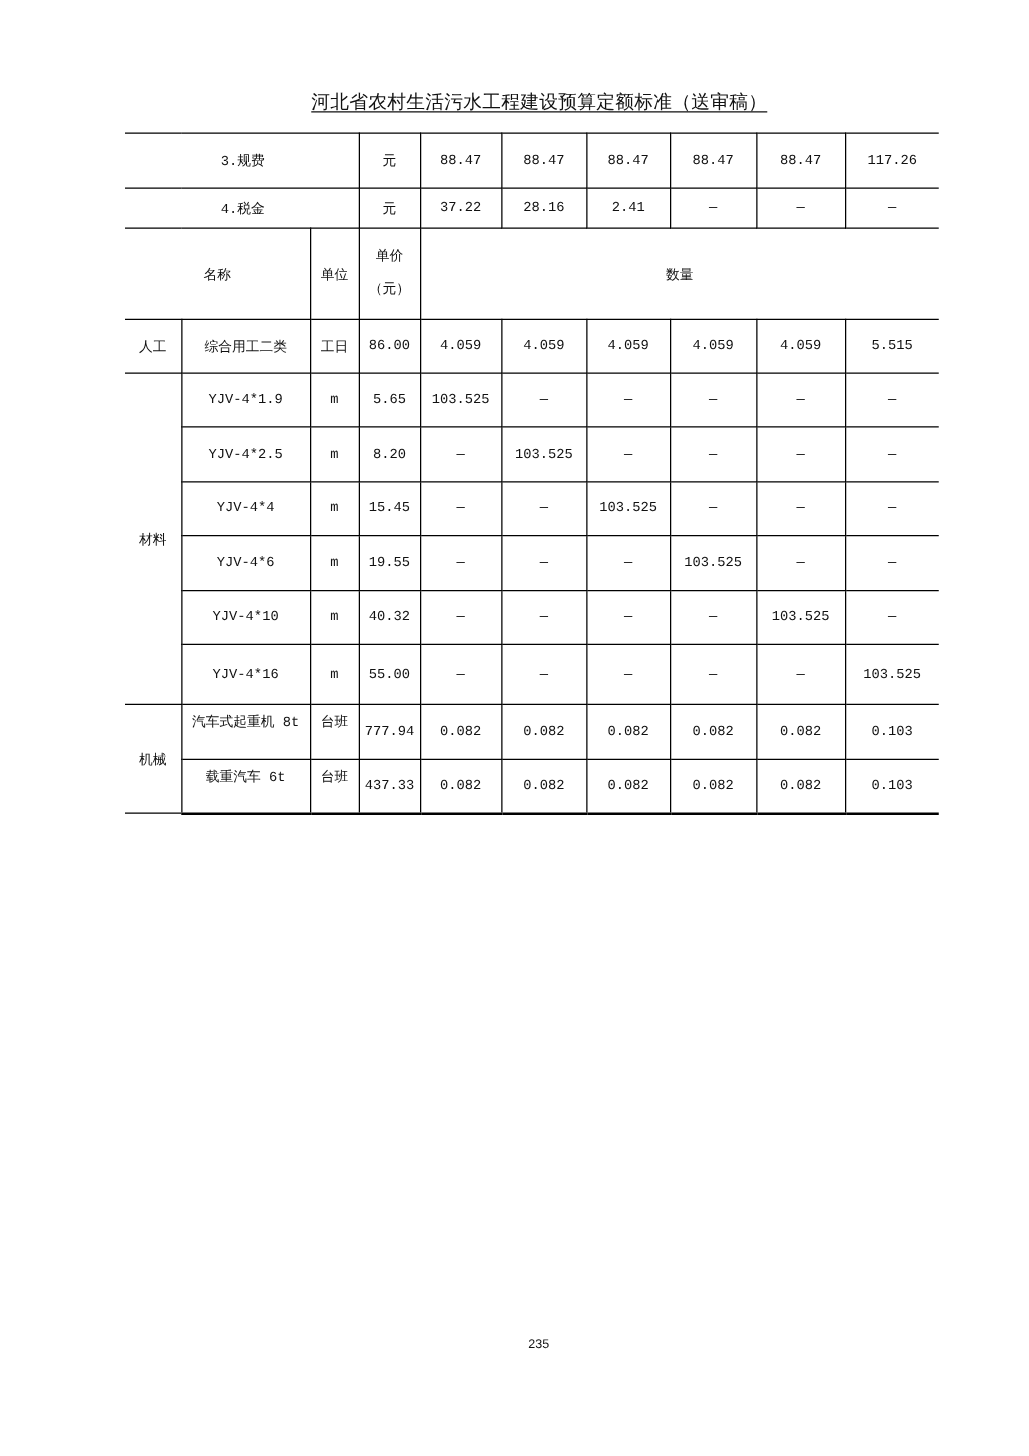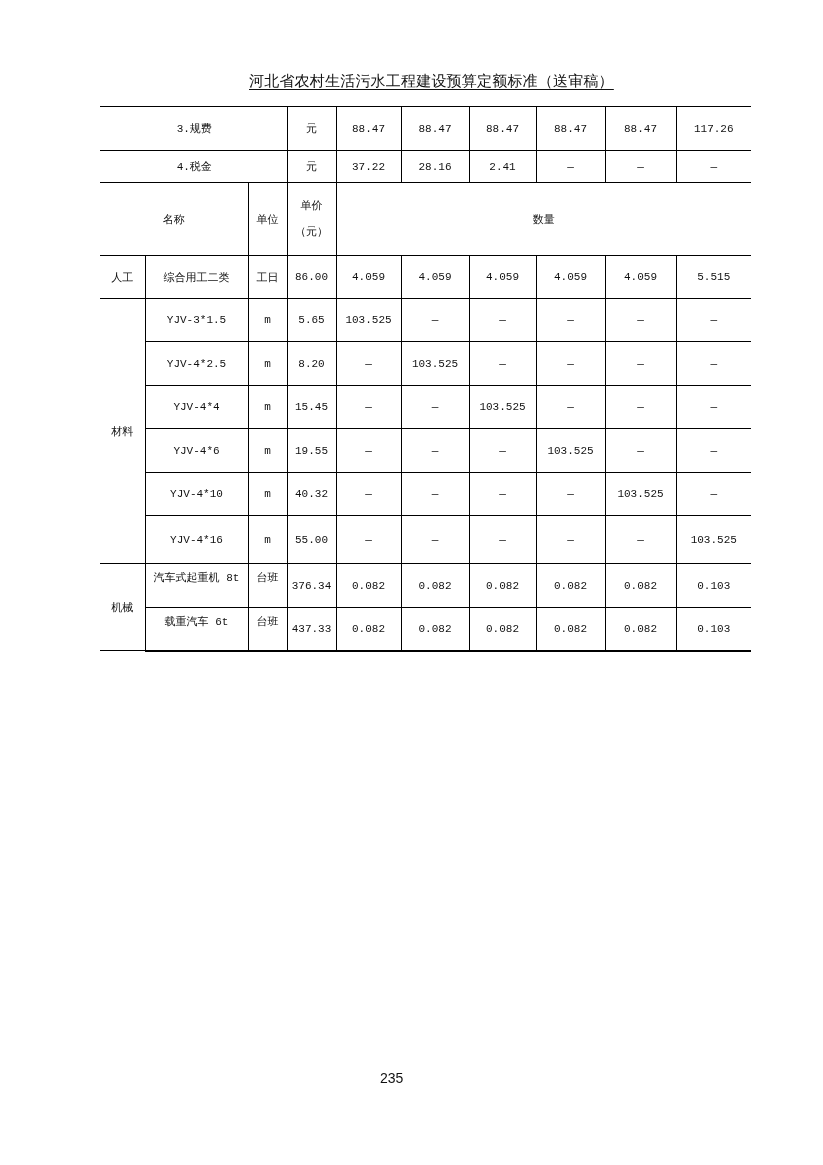--- a/index.html
+++ b/index.html
@@ -12,22 +12,22 @@
                 table-layout: fixed; width: 651px; }
   table.quota td { border: 1px solid #000; text-align: center; vertical-align: middle;
                    font-size: 11px; padding: 0; font-family: "Liberation Mono", monospace; }
   table.quota tr.top td { border-top: 1.5px solid #000; }
   table.quota tr.last td { border-bottom: 2px solid #000; }
   table.quota td.first { border-left: none; }
   table.quota td.lastcol { border-right: none; }
   .cn { font-family: "DejaVu Sans", sans-serif; font-size: 12px; }
   .left { text-align: right; padding-left: 2px !important; }
   .hdr2 { line-height: 26px; }
-  .page-num { position: absolute; left: 380px; top: 1070px; width: 48px; 
-              font-size: 14px; font-family: "Liberation Sans", sans-serif; }
+  .page-num { position: absolute; left: 407px; top: 1070px; width: 48px; text-align: center;
+              font-size: 10px; font-family: "Liberation Sans", sans-serif; }
 </style>
 </head>
 <body>
 
 <div class="title">河北省农村生活污水工程建设预算定额标准（送审稿）</div>
 
 <table class="quota">
   <colgroup>
     <col style="width:45px">
       <col style="width:103px">
@@ -81,21 +81,21 @@
     <td>4.059</td>
     <td>4.059</td>
     <td>4.059</td>
     <td>4.059</td>
     <td>4.059</td>
     <td class="lastcol">5.515</td>
   </tr>
 
   <tr style="height:43px">
     <td class="first cn" rowspan="6">材料</td>
-    <td>YJV-3*1.5</td>
+    <td>YJV-4*1.9</td>
     <td>m</td>
     <td>5.65</td>
     <td>103.525</td>
     <td>—</td>
     <td>—</td>
     <td>—</td>
     <td>—</td>
     <td class="lastcol">—</td>
   </tr>
   <tr style="height:44px">
@@ -151,21 +151,21 @@
     <td>—</td>
     <td>—</td>
     <td>—</td>
     <td class="lastcol">103.525</td>
   </tr>
 
   <tr style="height:44px">
     <td class="first cn" rowspan="2">机械</td>
     <td class="cn" style="vertical-align:top;padding-top:6px;">汽车式起重机 8t</td>
     <td class="cn" style="vertical-align:top;padding-top:6px;">台班</td>
-    <td>376.34</td>
+    <td>777.94</td>
     <td>0.082</td>
     <td>0.082</td>
     <td>0.082</td>
     <td>0.082</td>
     <td>0.082</td>
     <td class="lastcol">0.103</td>
   </tr>
   <tr class="last" style="height:43px">
     <td class="cn" style="vertical-align:top;padding-top:6px;">载重汽车 6t</td>
     <td class="cn" style="vertical-align:top;padding-top:6px;">台班</td>

